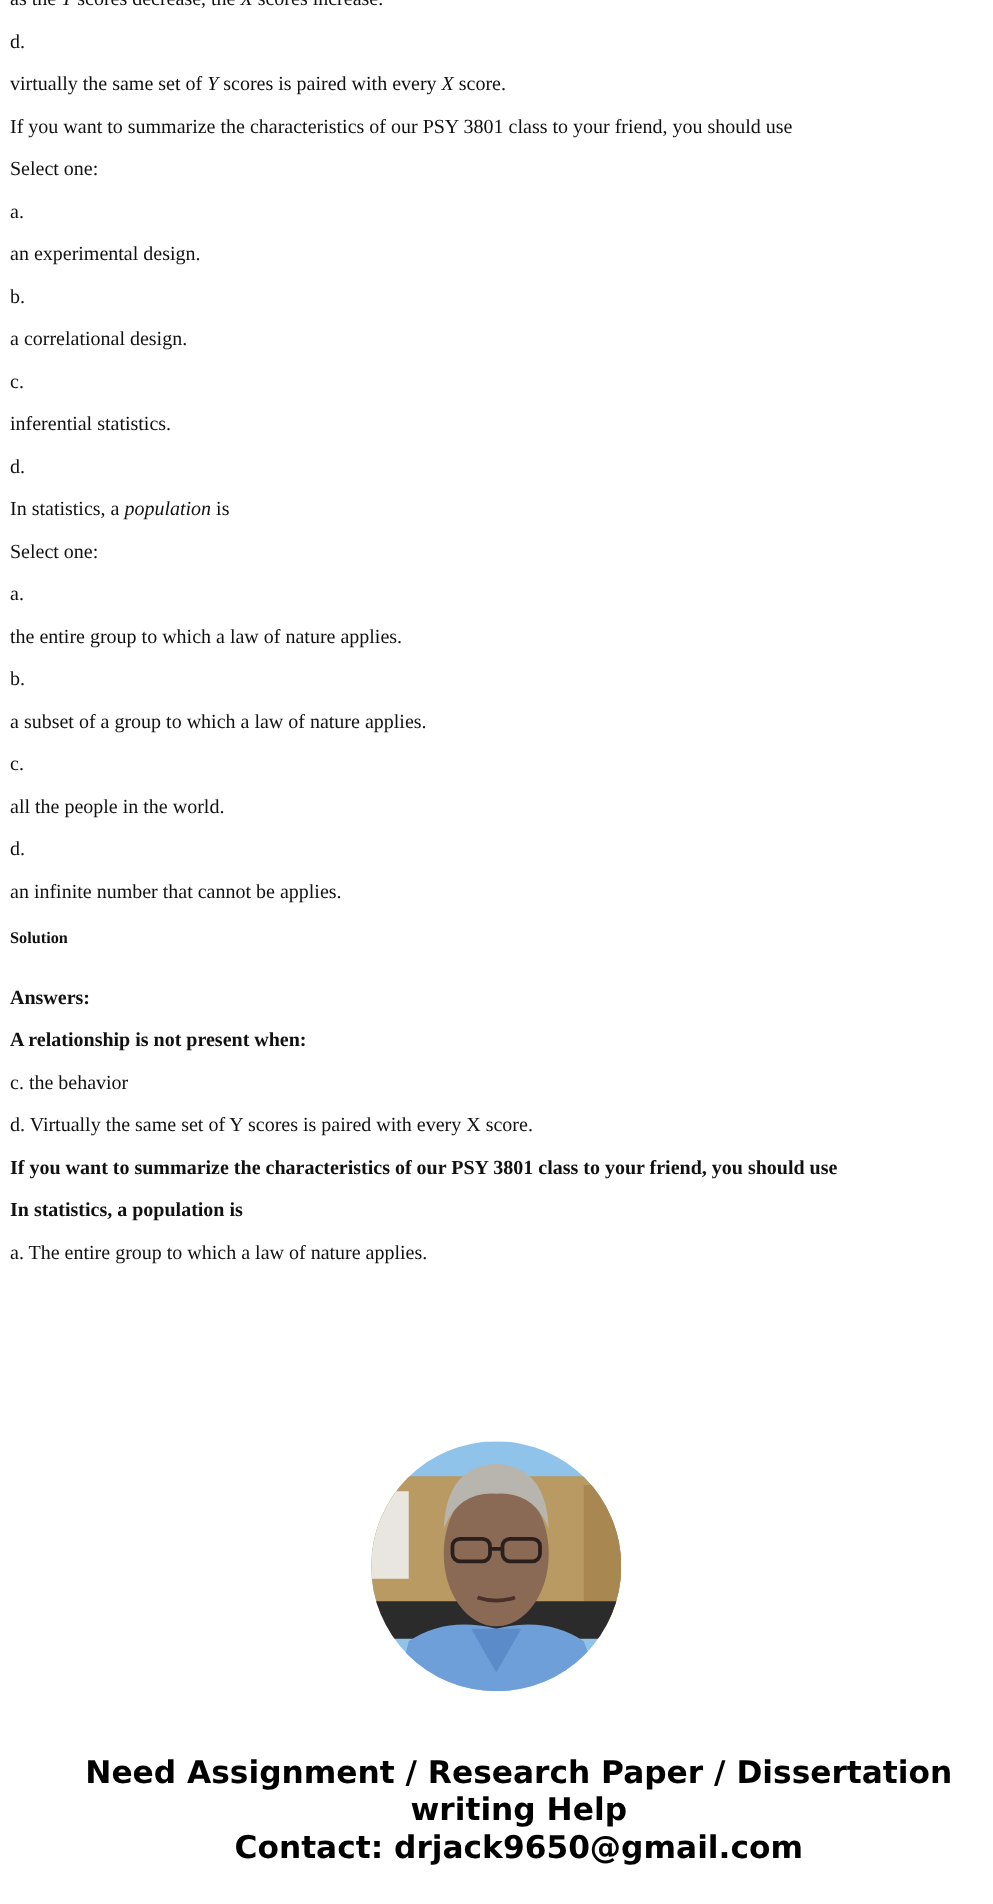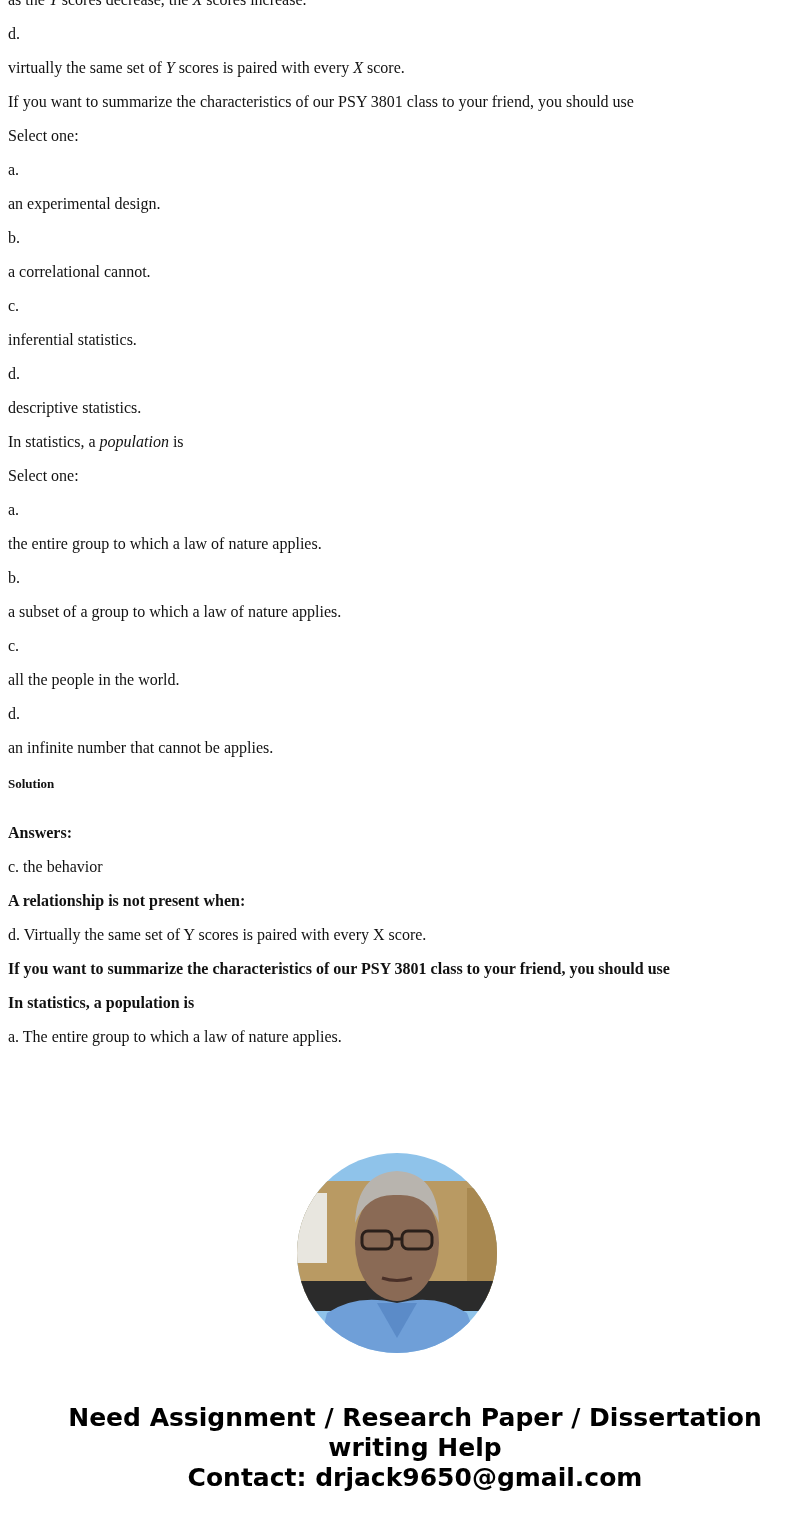--- a/index.html
+++ b/index.html
@@ -24,43 +24,42 @@
   <p class="line">d.</p>
   <p class="line">
     <span>virtually the same set of </span><i>Y</i><span> scores is paired with every </span><i>X</i><span> score.</span>
   </p>
 
   <p class="line">If you want to summarize the characteristics of our PSY 3801 class to your friend, you should use</p>
   <p class="line">Select one:</p>
   <p class="line">a.</p>
   <p class="line">an experimental design.</p>
   <p class="line">b.</p>
-  <p class="line">a correlational cannot.</p>
+  <p class="line">a correlational design.</p>
   <p class="line">c.</p>
   <p class="line">inferential statistics.</p>
   <p class="line">d.</p>
-  <p class="line">descriptive statistics.</p>
 
   <p class="line">
     <span>In statistics, a </span><i>population</i><span> is</span>
   </p>
   <p class="line">Select one:</p>
   <p class="line">a.</p>
   <p class="line">the entire group to which a law of nature applies.</p>
   <p class="line">b.</p>
   <p class="line">a subset of a group to which a law of nature applies.</p>
   <p class="line">c.</p>
   <p class="line">all the people in the world.</p>
   <p class="line">d.</p>
   <p class="line">an infinite number that cannot be applies.</p>
 
   <h3 class="solution-title">Solution</h3>
   <p class="line bold">Answers:</p>
+  <p class="line bold">A relationship is not present when:</p>
   <p class="line">c. the behavior</p>
-  <p class="line bold">A relationship is not present when:</p>
   <p class="line">d. Virtually the same set of Y scores is paired with every X score.</p>
   <p class="line bold">If you want to summarize the characteristics of our PSY 3801 class to your friend, you should use</p>
   <p class="line bold">In statistics, a population is</p>
   <p class="line">a. The entire group to which a law of nature applies.</p>
 </div>
 
 <div class="avatar-wrap">
   <svg width="200" height="200" viewBox="0 0 200 200">
     <rect x="0" y="0" width="200" height="200" fill="#8fc3ea"></rect>
     <rect x="0" y="28" width="200" height="120" fill="#b99a63"></rect>

